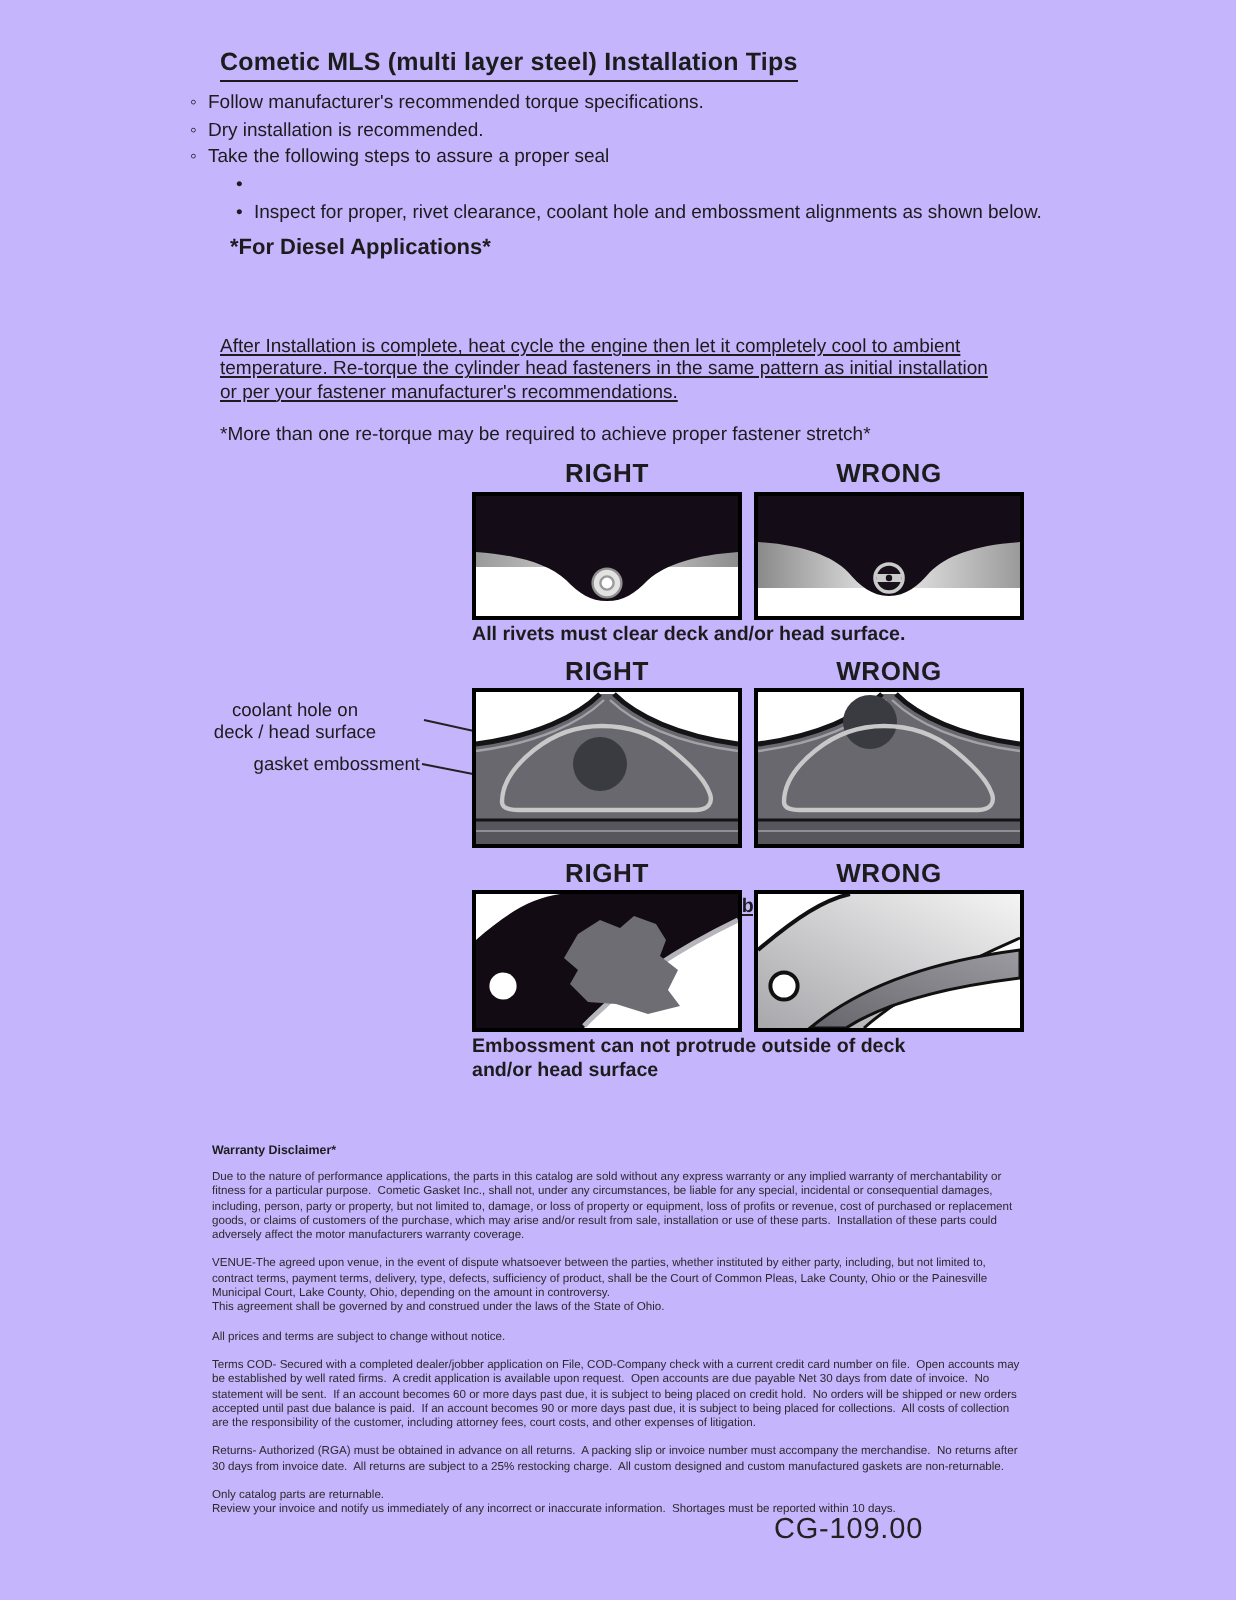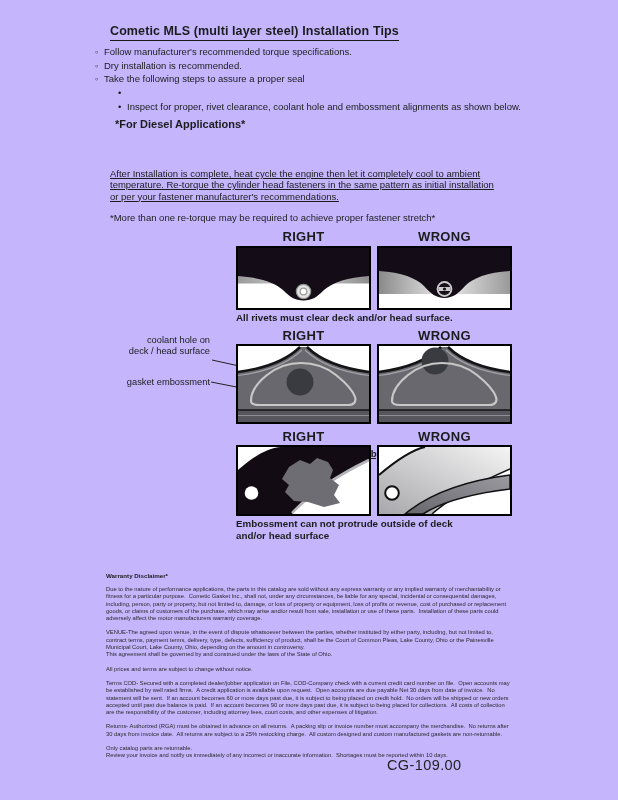--- a/index.html
+++ b/index.html
@@ -31,21 +31,21 @@
   .p3{top:212px;}
 
   .fig-label{position:absolute;width:135px;text-align:center;font-size:13px;font-weight:bold;letter-spacing:.3px;}
   .fig-box{position:absolute;width:135px;}
   .fig-caption{position:absolute;left:236px;font-size:9.8px;font-weight:bold;white-space:pre-line;line-height:11.5px;}
 
   .annotation{
     position:absolute;left:85px;width:125px;text-align:right;
     font-size:9.3px;line-height:11px;white-space:pre-line;
   }
-  .ann1{top:335px;}
+  .ann1{top:350px;text-align:center;}
   .ann2{top:377px;}
   .leader-svg{position:absolute;left:210px;top:350px;}
 
   .disclaimer{position:absolute;left:106px;top:572px;width:438px;}
   .disclaimer h4{
     margin:0 0 7px 0;font-size:6.2px;font-weight:bold;
   }
   .disclaimer p{
     margin:0 0 7px 0;font-size:5.8px;line-height:7.3px;
     white-space:pre-wrap;color:#2a2a2a;

